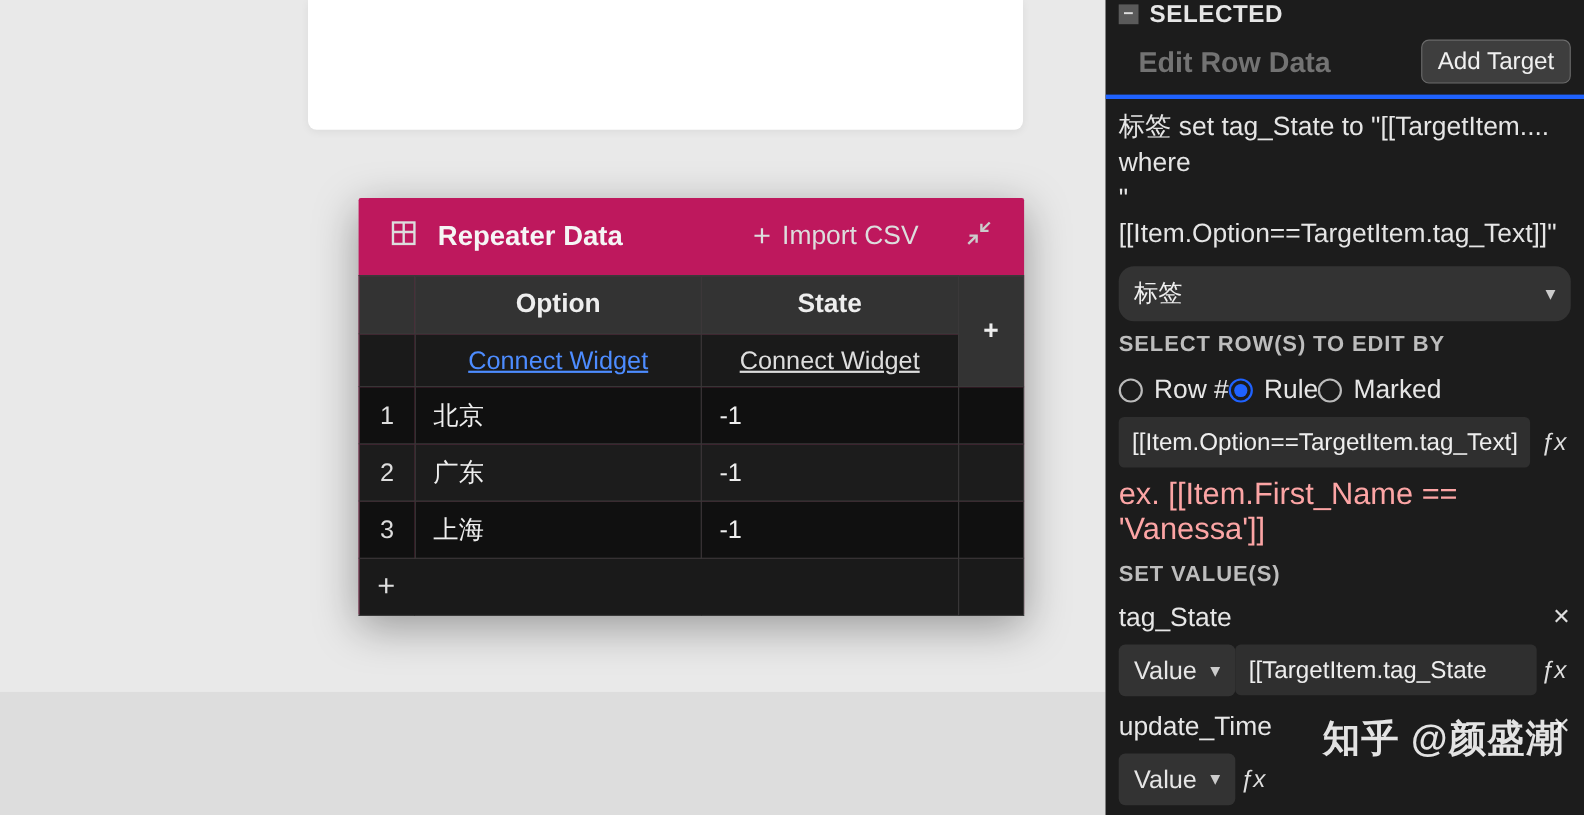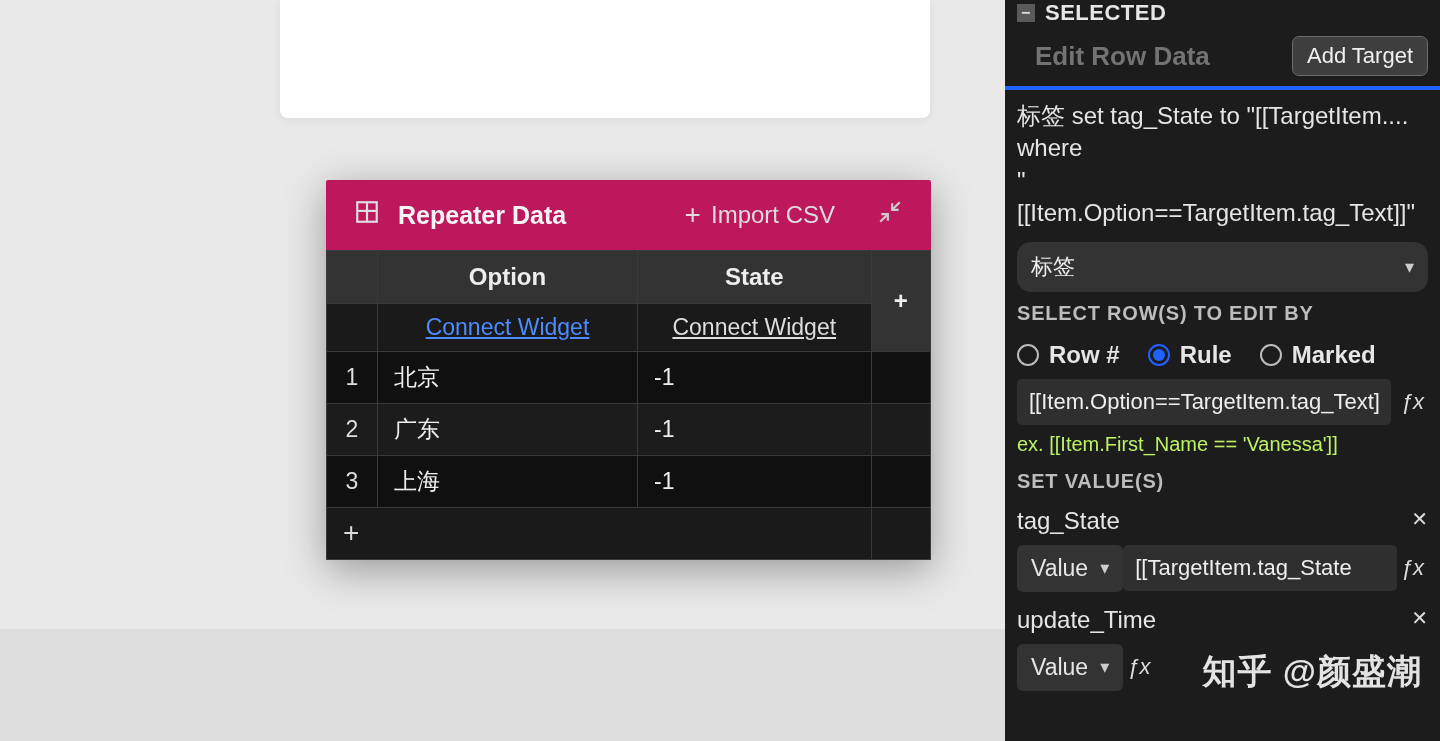--- a/index.html
+++ b/index.html
@@ -42,29 +42,29 @@
 .ins-section-head { display: flex; align-items: center; gap: 10px; font-size: 22px; font-weight: 800; letter-spacing: .5px; color: #e6e6e6; padding: 0 0 6px 0; }
 .ins-collapse { width: 18px; height: 18px; background: #5a5a5a; display: inline-flex; align-items: center; justify-content: center; font-size: 16px; line-height: 1; color: #ddd; cursor: pointer; }
 .ins-row1 { display: flex; align-items: center; justify-content: space-between; padding: 4px 0 10px 18px; }
 .ins-row1 .title { font-size: 26px; font-weight: 700; color: #737373; }
 .btn-addtarget { background: #3e3e3e; border: 1px solid #6b6b6b; color: #f0f0f0; font-size: 22px; padding: 6px 14px; border-radius: 7px; cursor: pointer; }
 .ins-hr { height: 4px; background: #1f62ff; margin: 0 -12px 8px -12px; }
 .ins-desc { font-size: 24px; color: #e5e5e5; padding: 2px 6px 12px 0; line-height: 1.35; }
 .ins-label { font-size: 20px; letter-spacing: .8px; color: #bdbdbd; padding: 10px 0 8px 0; font-weight: 600; }
 .ins-select { display: flex; align-items: center; justify-content: space-between; background: #333; border-radius: 14px; padding: 10px 14px; font-size: 22px; color: #eee; cursor: pointer; }
 .chevron { font-size: 18px; color: #ccc; }
-.radio-row { display: flex; gap: 28px; padding: 8px 0 10px 0; font-size: 24px; white-space: nowrap; font-weight: bold; }
+.radio-row { display: flex; padding: 8px 0 10px 0; font-size: 24px; white-space: nowrap; }
 .radio { display: inline-flex; align-items: center; gap: 10px; cursor: pointer; }
 .radio .circle { width: 22px; height: 22px; border: 2px solid #bbb; border-radius: 50%; display: inline-flex; align-items: center; justify-content: center; }
 .radio.checked .circle { border-color: #1f62ff; }
 .radio.checked .circle::after { content: ""; width: 12px; height: 12px; background: #1f62ff; border-radius: 50%; }
 .input-row { display: flex; align-items: center; gap: 6px; }
 .ins-input { flex: 1; background: #2f2f2f; border: none; color: #eee; font-size: 22px; padding: 10px 12px; border-radius: 5px; outline: none; min-width: 0; }
 .fx { font-size: 22px; font-style: italic; color: #ddd; padding: 0 4px; cursor: pointer; }
-.ins-hint { font-size: 20px; color: #bef264; padding: 8px 0 4px 0; }
+.ins-hint { font-size: 28px; color: #fca5a5; padding: 8px 0 4px 0; }
 .setval { display: flex; justify-content: space-between; font-size: 24px; padding: 6px 0 6px 0; }
 .setval .x { font-size: 20px; color: #ddd; cursor: pointer; }
 .setval-row { display: flex; align-items: center; padding: 4px 0 8px 0; }
 .val-select { display: inline-flex; align-items: center; gap: 12px; background: #333; border-radius: 6px; padding: 10px 14px; font-size: 23px; cursor: pointer; }
 .watermark { position: absolute; right: 18px; bottom: 46px; font-size: 34px; font-weight: 700; color: #fff; opacity: .88; pointer-events: none; letter-spacing: 1px; }
 </style>
 </head>
 <body>
 
 <div class="top-card"></div>

